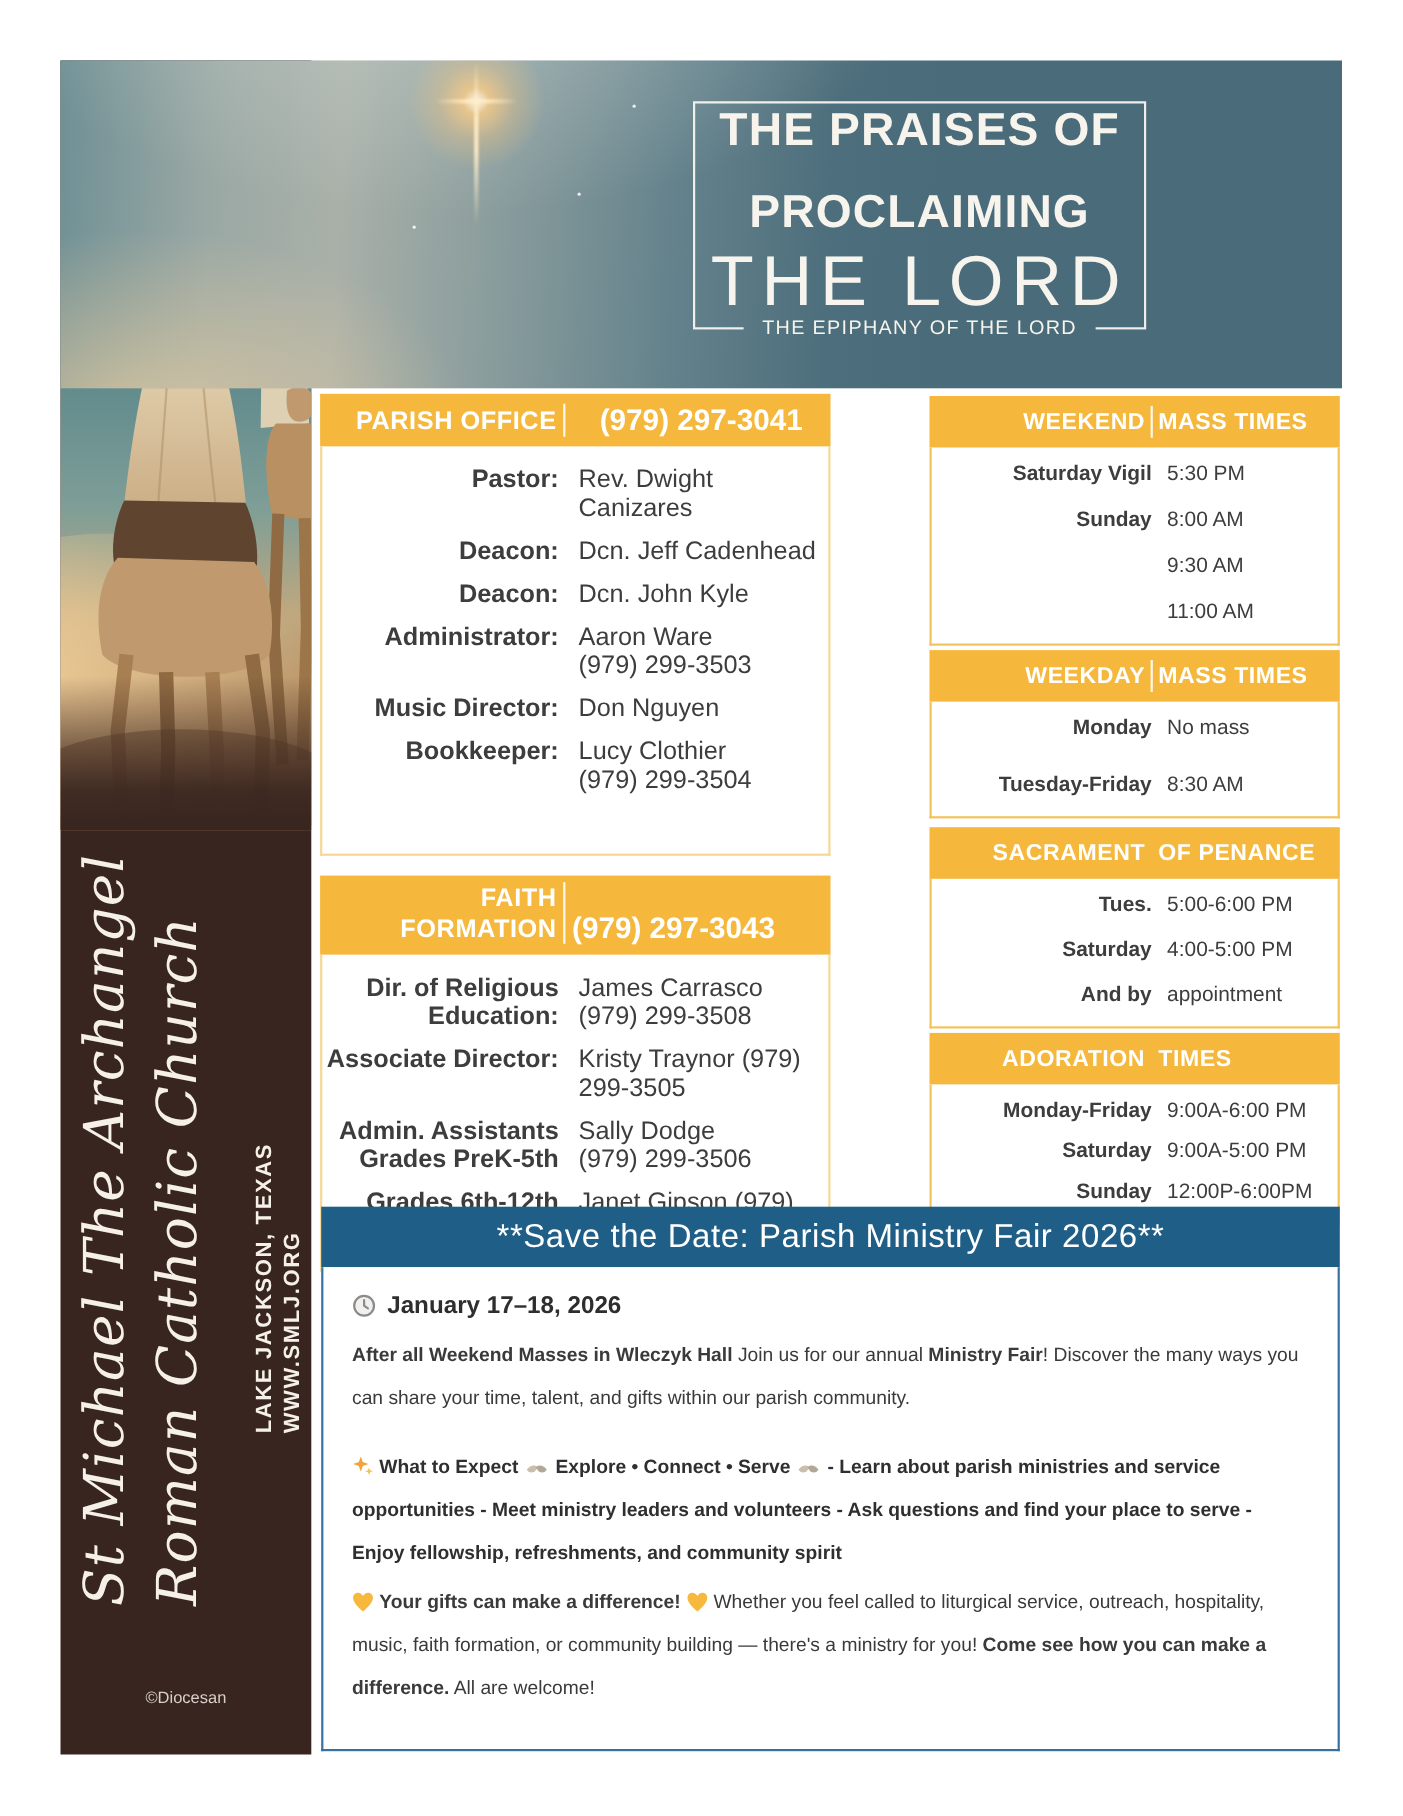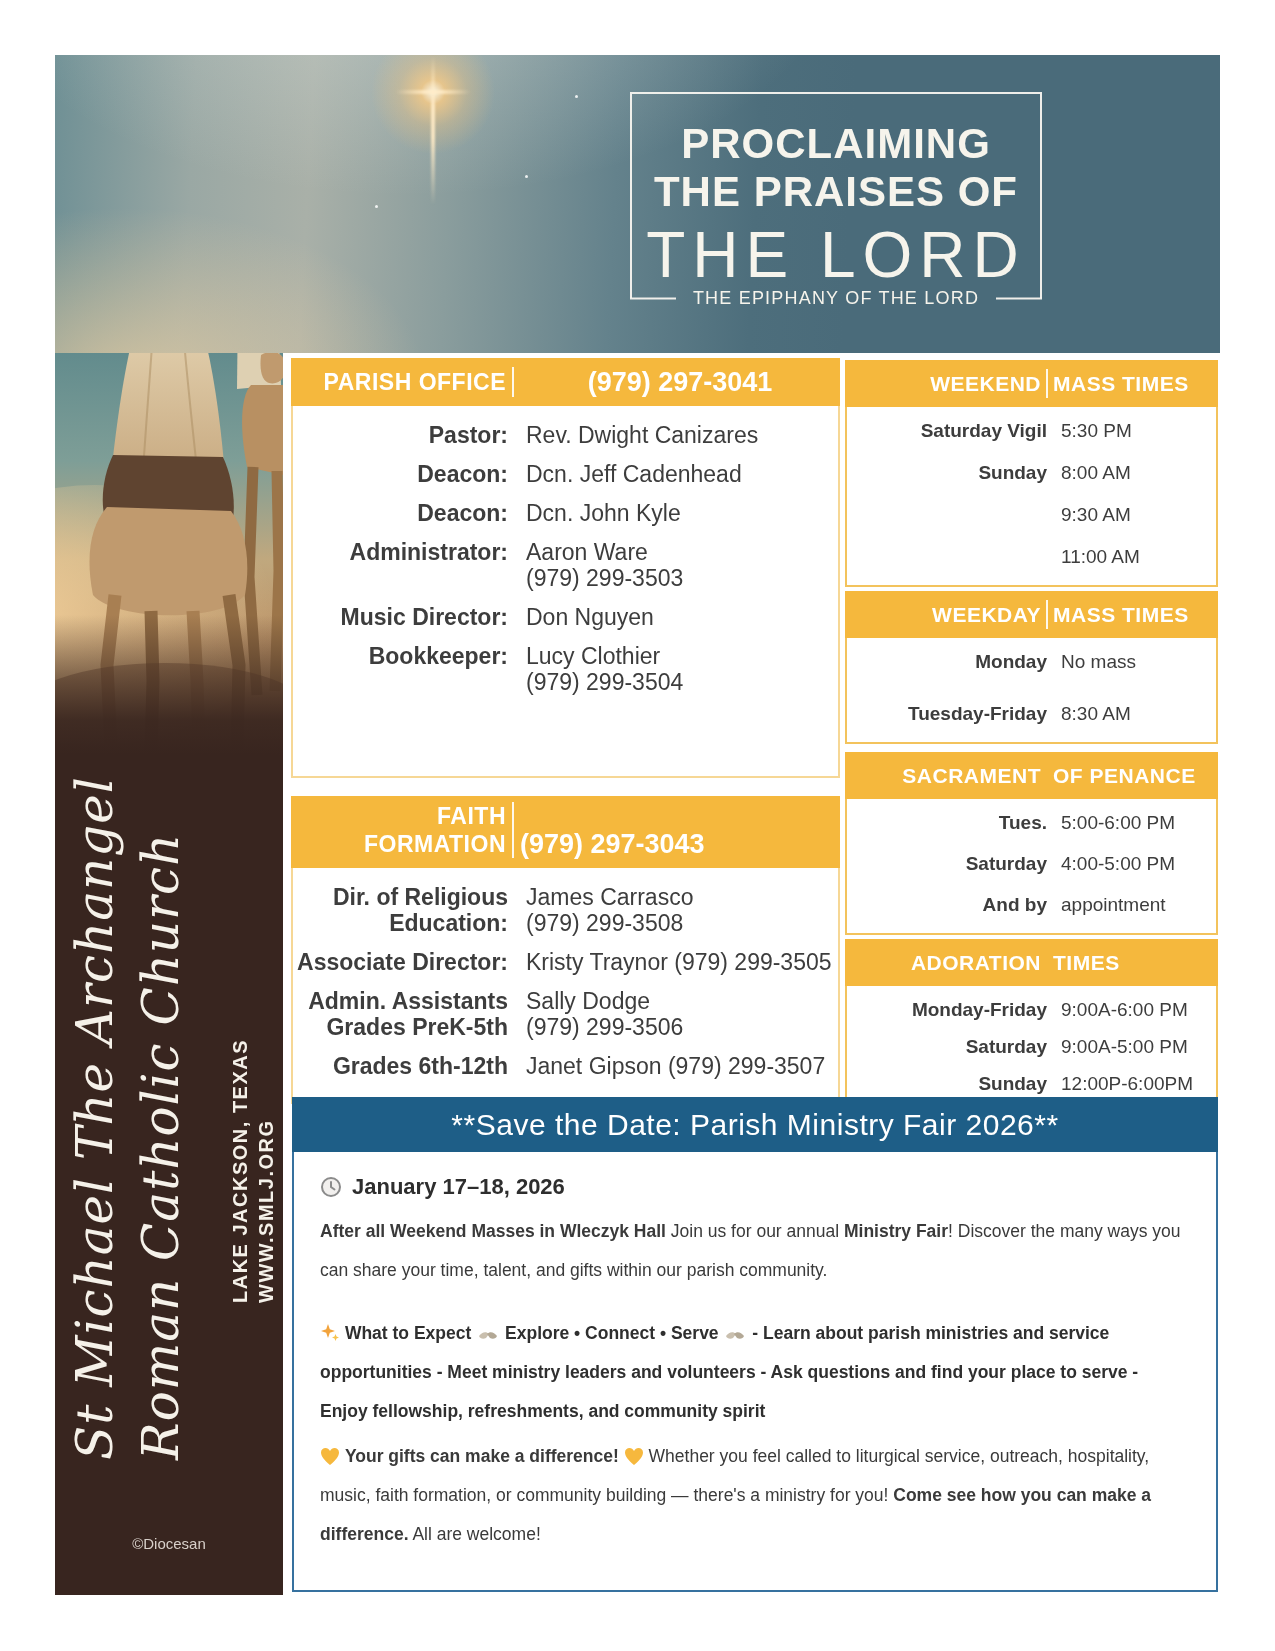--- a/index.html
+++ b/index.html
@@ -33,21 +33,21 @@
   .tb-sub-text { flex:1; font-size:18px; font-weight:normal; letter-spacing:1.2px; padding:0 10px; white-space:nowrap; }
 
   
   .gold-head { background:#F5B83D; color:#ffffff; display:grid; grid-template-columns:215px 14px 1fr; align-items:center; }
   .gh-left { text-align:right; font-weight:bold; }
   .gh-div { width:2px; height:62%; background:rgba(255,255,255,0.9); justify-self:center; }
   .gh-div.hidden-div { background:transparent; }
   .gh-right { text-align:left; font-weight:bold; }
 
   
-  .col-mid { position:absolute; left:291px; top:358px; width:549px; }
+  .col-mid { position:absolute; left:291px; top:358px; width:464px; }
   .po-head { height:48px; }
   .po-head .gh-left { font-size:23px; letter-spacing:0.5px; }
   .po-head .gh-right { font-size:27px;text-align:center; }
   .mid-body { border:2px solid #F6D795; border-top:none; padding:16px 0 10px 0; background:#ffffff; }
   .po-body { min-height:372px; }
   .mrow { display:grid; grid-template-columns:215px 1fr; column-gap:18px; margin-bottom:13px; font-size:23px; line-height:26px; color:#3d3d3d; }
   .mlabel { text-align:right; font-weight:bold; }
   .mlabel span, .mvalue span { display:block; }
   .ff-head { height:72px; margin-top:18px; align-items:end; padding-bottom:10px; }
   .ff-head .gh-left { font-size:23px; line-height:28px; letter-spacing:0.5px; }
@@ -161,22 +161,22 @@
 
   <div class="hero">
     <div class="hero-ray"></div>
     <div class="hero-ray-h"></div>
     <div>
       <span class="star-dot" style="left:520px; top:40px;"></span>
       <span class="star-dot" style="left:470px; top:120px;"></span>
       <span class="star-dot" style="left:320px; top:150px;"></span>
     </div>
     <div class="title-box">
+      <div class="tb-line12">THE PRAISES OF</div>
       <div class="tb-line12 tb-line1">PROCLAIMING</div>
-      <div class="tb-line12">THE PRAISES OF</div>
       <div class="tb-line3">THE LORD</div>
       <div class="tb-sub">
         <span class="tb-seg"></span>
         <span class="tb-sub-text">THE EPIPHANY OF THE LORD</span>
         <span class="tb-seg"></span>
       </div>
     </div>
   </div>
 
   <div class="col-mid">

